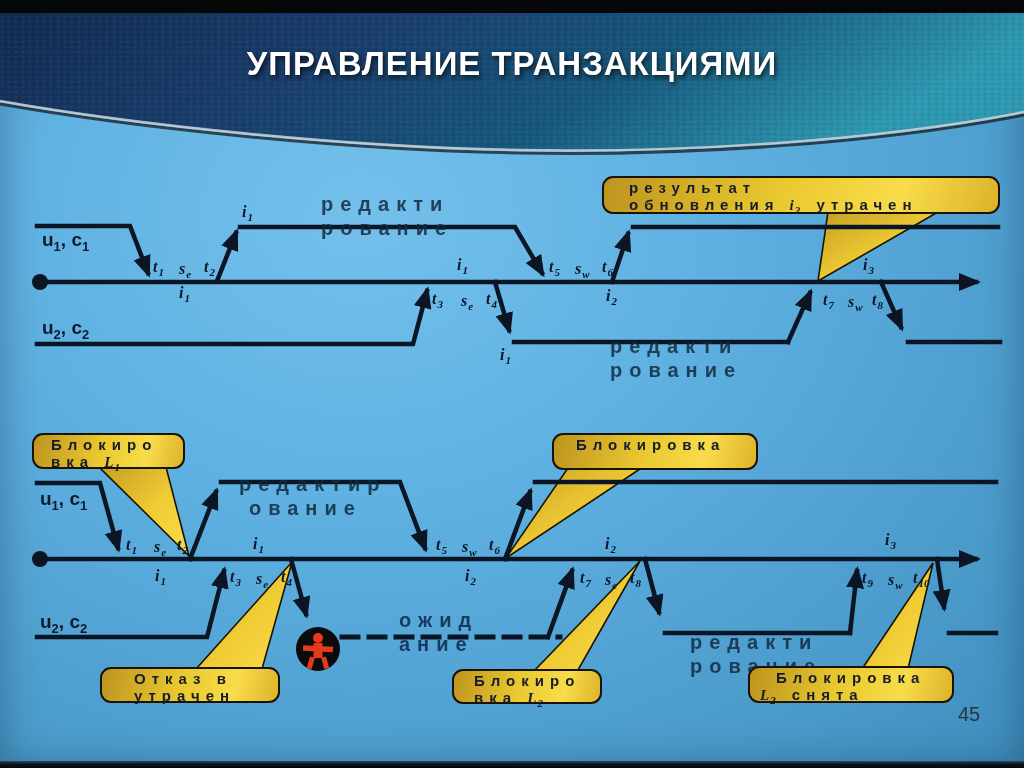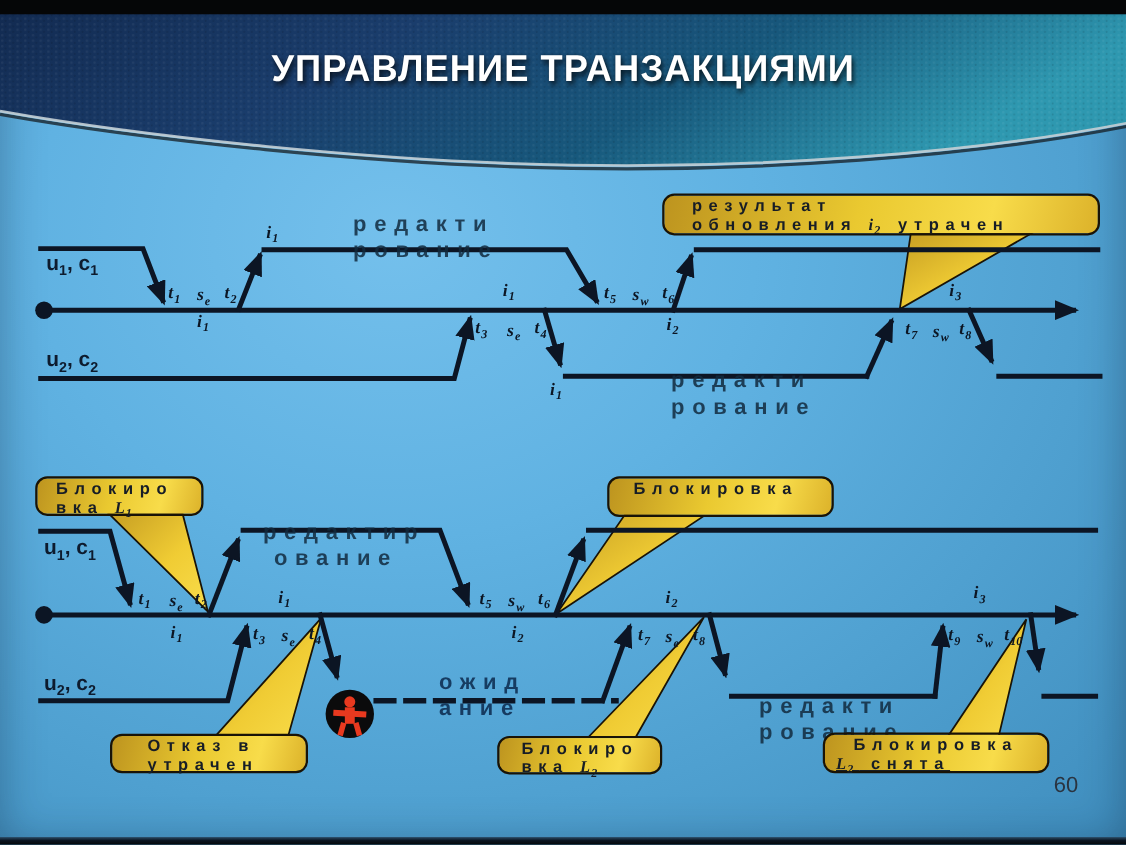--- a/index.html
+++ b/index.html
@@ -195,21 +195,21 @@
     </defs>
     <path d="M0,0 H1024 V112 C880,140 690,153 520,150 C340,147 130,124 0,101 Z" fill="url(#bannerGrad)"></path>
     <path d="M0,0 H1024 V112 C880,140 690,153 520,150 C340,147 130,124 0,101 Z" fill="url(#bannerTex)"></path>
     <path d="M0,104 C130,127 340,150 520,153 C690,156 880,143 1024,115" stroke="#161c22" stroke-width="3" fill="none" opacity="0.75"></path>
     <path d="M0,101 C130,124 340,147 520,150 C690,153 880,140 1024,112" stroke="#c3ced4" stroke-width="2.4" fill="none" opacity="0.9"></path>
     <rect x="0" y="0" width="1024" height="13" fill="#050607"></rect>
   </svg>
 
   <div class="title">УПРАВЛЕНИЕ ТРАНЗАКЦИЯМИ</div>
 
-  <div class="page-number">60</div>
+  <div class="page-number">45</div>
   <div class="bottom-strip"></div>
 <span class="tick" style="left: 153px; top: 259px;"><i class="m">t</i><sub class="ms">1</sub></span>
     <span class="tick" style="left: 179px; top: 261px;"><i class="m">s</i><sub class="ms">e</sub></span>
     <span class="tick" style="left: 204px; top: 259px;"><i class="m">t</i><sub class="ms">2</sub></span>
     <span class="tick" style="left: 179px; top: 285px;"><i class="m">i</i><sub class="ms">1</sub></span>
     <span class="tick" style="left: 242px; top: 204px;"><i class="m">i</i><sub class="ms">1</sub></span>
     <span class="tick" style="left: 432px; top: 291px;"><i class="m">t</i><sub class="ms">3</sub></span>
     <span class="tick" style="left: 461px; top: 293px;"><i class="m">s</i><sub class="ms">e</sub></span>
     <span class="tick" style="left: 486px; top: 291px;"><i class="m">t</i><sub class="ms">4</sub></span>
     <span class="tick" style="left: 457px; top: 257px;"><i class="m">i</i><sub class="ms">1</sub></span>

